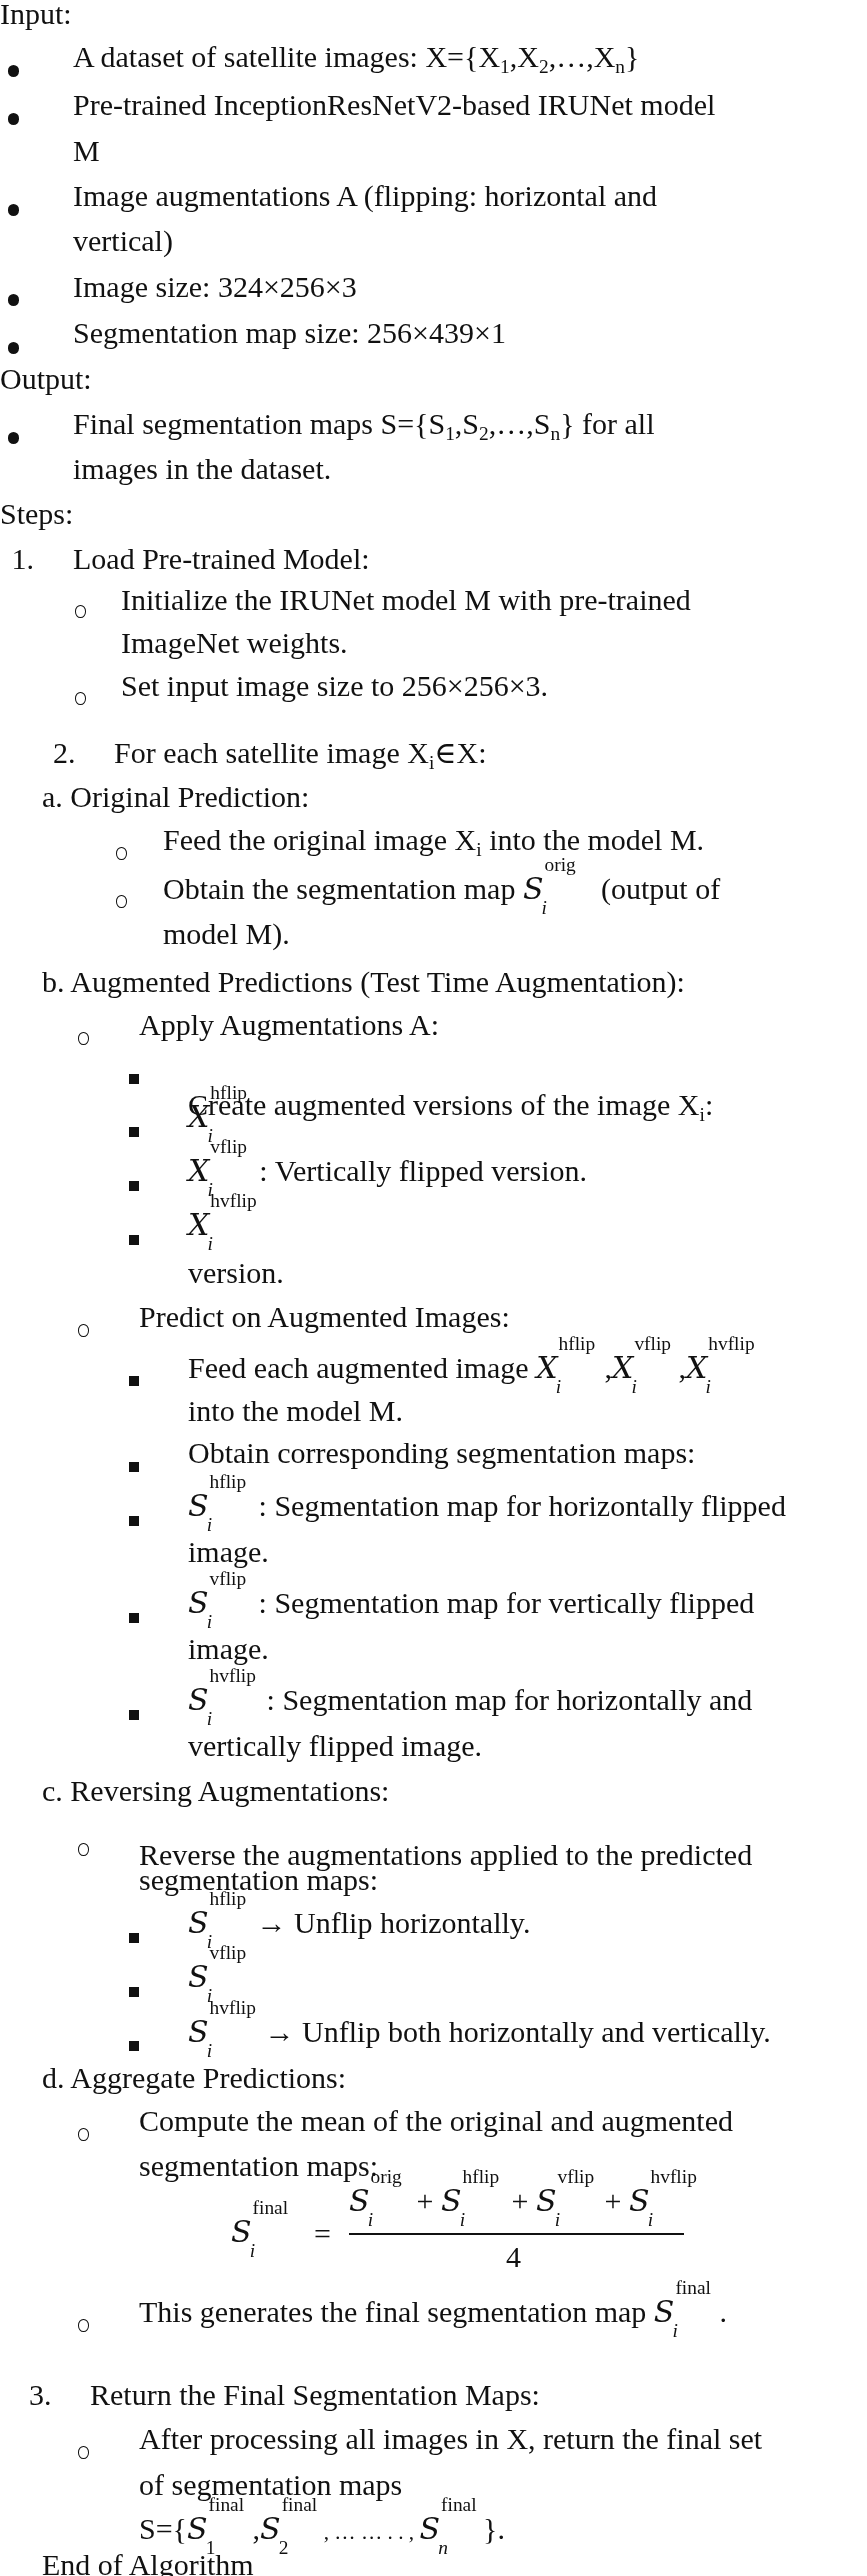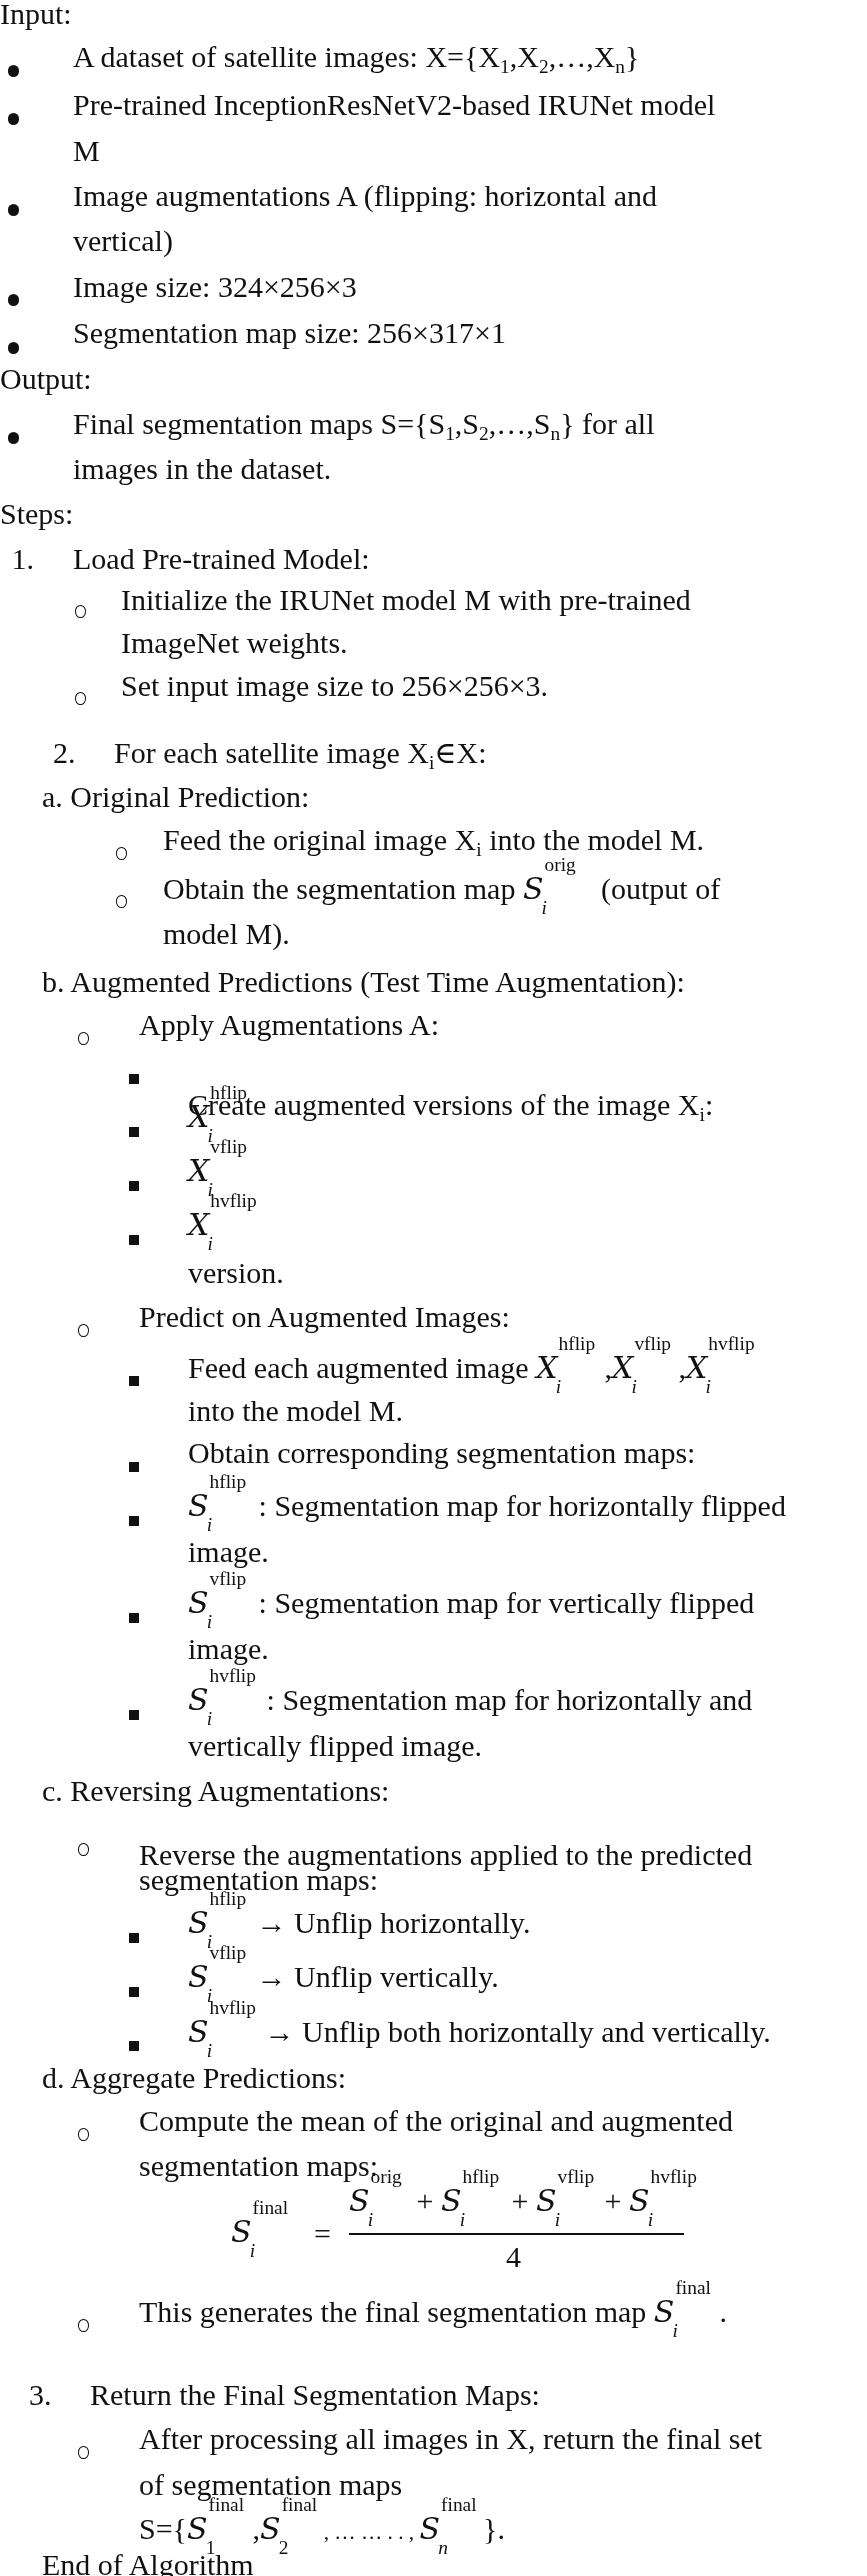--- a/index.html
+++ b/index.html
@@ -36,21 +36,21 @@
 <div class="line" style="left:73px; top:131px;">M</div>
 
 <div class="mk" style="left:7.8px; top:186px;"><span class="bullet-dot"></span></div>
 <div class="line" style="left:73px; top:176px;">Image augmentations A (flipping: horizontal and</div>
 <div class="line" style="left:73px; top:221px;">vertical)</div>
 
 <div class="mk" style="left:7.8px; top:276px;"><span class="bullet-dot"></span></div>
 <div class="line" style="left:73px; top:267px;">Image size: 324×256×3</div>
 
 <div class="mk" style="left:7.8px; top:324px;"><span class="bullet-dot"></span></div>
-<div class="line" style="left:73px; top:313px;">Segmentation map size: 256×317×1</div>
+<div class="line" style="left:73px; top:313px;">Segmentation map size: 256×439×1</div>
 
 <div class="line" style="top:359px;">Output:</div>
 <div class="mk" style="left:7.8px; top:414px;"><span class="bullet-dot"></span></div>
 <div class="line" style="left:73px; top:404px;"><span>Final segmentation maps S={S</span><span class="sub-small">1</span><span>,S</span><span class="sub-small">2</span><span>,…,S</span><span class="sub-small">n</span><span>} for all</span></div>
 <div class="line" style="left:73px; top:449px;">images in the dataset.</div>
 
 <div class="line" style="top:494px;">Steps:</div>
 
 <div class="line" style="left:11.6px; top:539px;">1.</div>
 <div class="line" style="left:73px; top:539px;">Load Pre-trained Model:</div>
@@ -76,21 +76,21 @@
 <div class="mk" style="left:78px; top:1015px;"><span class="bullet-circ"></span></div>
 <div class="line" style="left:139px; top:1005px;">Apply Augmentations A:</div>
 
 <div class="mk" style="left:129px; top:1054px;"><span class="bullet-sq"></span></div>
 <div class="line" style="left:188px; top:1045px;margin-top:40px;"><span>Create augmented versions of the image X</span><span class="sub-small">i</span><span>:</span></div>
 
 <div class="mk" style="left:129px; top:1107px;"><span class="bullet-sq"></span></div>
 <div class="line" style="left:188px; top:1097px;"><span class="ss"><span class="mi math">X</span><span class="sup">hflip</span><span class="sub">i</span></span></div>
 
 <div class="mk" style="left:129px; top:1161px;"><span class="bullet-sq"></span></div>
-<div class="line" style="left:188px; top:1151px;"><span class="ss"><span class="mi math">X</span><span class="sup">vflip</span><span class="sub">i</span></span></div>
+<div class="line" style="left:188px; top:1151px;"><span class="ss"><span class="mi math">X</span><span class="sup">vflip</span><span class="sub">i</span></span><span style="padding-left:50px">: Vertically flipped version.</span></div>
 
 <div class="mk" style="left:129px; top:1215px;"><span class="bullet-sq"></span></div>
 <div class="line" style="left:188px; top:1205px;"><span class="ss"><span class="mi math">X</span><span class="sup">hvflip</span><span class="sub">i</span></span></div>
 <div class="line" style="left:188px; top:1253px;">version.</div>
 
 <div class="mk" style="left:78px; top:1307px;"><span class="bullet-circ"></span></div>
 <div class="line" style="left:139px; top:1297px;">Predict on Augmented Images:</div>
 
 <div class="mk" style="left:129px; top:1356px;"><span class="bullet-sq"></span></div>
 <div class="line" style="left:188px; top:1348px;"><span>Feed each augmented image </span><span class="ss"><span class="mi math">X</span><span class="sup">hflip</span><span class="sub">i</span></span><span style="padding-left:47px">,</span><span class="ss"><span class="mi math">X</span><span class="sup">vflip</span><span class="sub">i</span></span><span style="padding-left:45px">,</span><span class="ss"><span class="mi math">X</span><span class="sup">hvflip</span><span class="sub">i</span></span></div>
@@ -113,21 +113,21 @@
 
 <div class="line" style="left:42px; top:1771px;">c. Reversing Augmentations:</div>
 <div class="mk" style="left:78px; top:1826px;"><span class="bullet-circ"></span></div>
 <div class="line" style="left:139px; top:1816px;margin-top:19px;">Reverse the augmentations applied to the predicted</div>
 <div class="line" style="left:139px; top:1860px;">segmentation maps:</div>
 
 <div class="mk" style="left:129px; top:1913px;"><span class="bullet-sq"></span></div>
 <div class="line" style="left:188px; top:1903px;"><span class="ss"><span class="mi math">S</span><span class="sup">hflip</span><span class="sub">i</span></span><span style="padding-left:48px">→ Unflip horizontally.</span></div>
 
 <div class="mk" style="left:129px; top:1967px;"><span class="bullet-sq"></span></div>
-<div class="line" style="left:188px; top:1957px;"><span class="ss"><span class="mi math">S</span><span class="sup">vflip</span><span class="sub">i</span></span><span style="padding-left:48px">→ Unflip vertically.</span></div>
+<div class="line" style="left:188px; top:1957px;"><span class="ss"><span class="mi math">S</span><span class="sup">vflip</span><span class="sub">i</span></span></div>
 
 <div class="mk" style="left:129px; top:2021px;"><span class="bullet-sq"></span></div>
 <div class="line" style="left:188px; top:2012px;"><span class="ss"><span class="mi math">S</span><span class="sup">hvflip</span><span class="sub">i</span></span><span style="padding-left:56px">→ Unflip both horizontally and vertically.</span></div>
 
 <div class="line" style="left:42px; top:2058px;">d. Aggregate Predictions:</div>
 <div class="mk" style="left:78px; top:2111px;"><span class="bullet-circ"></span></div>
 <div class="line" style="left:139px; top:2101px;">Compute the mean of the original and augmented</div>
 <div class="line" style="left:139px; top:2146px;">segmentation maps:</div>
 
 <div class="frac-wrap" style="left:231px; top:2181px; width:562px; height:107px;">

